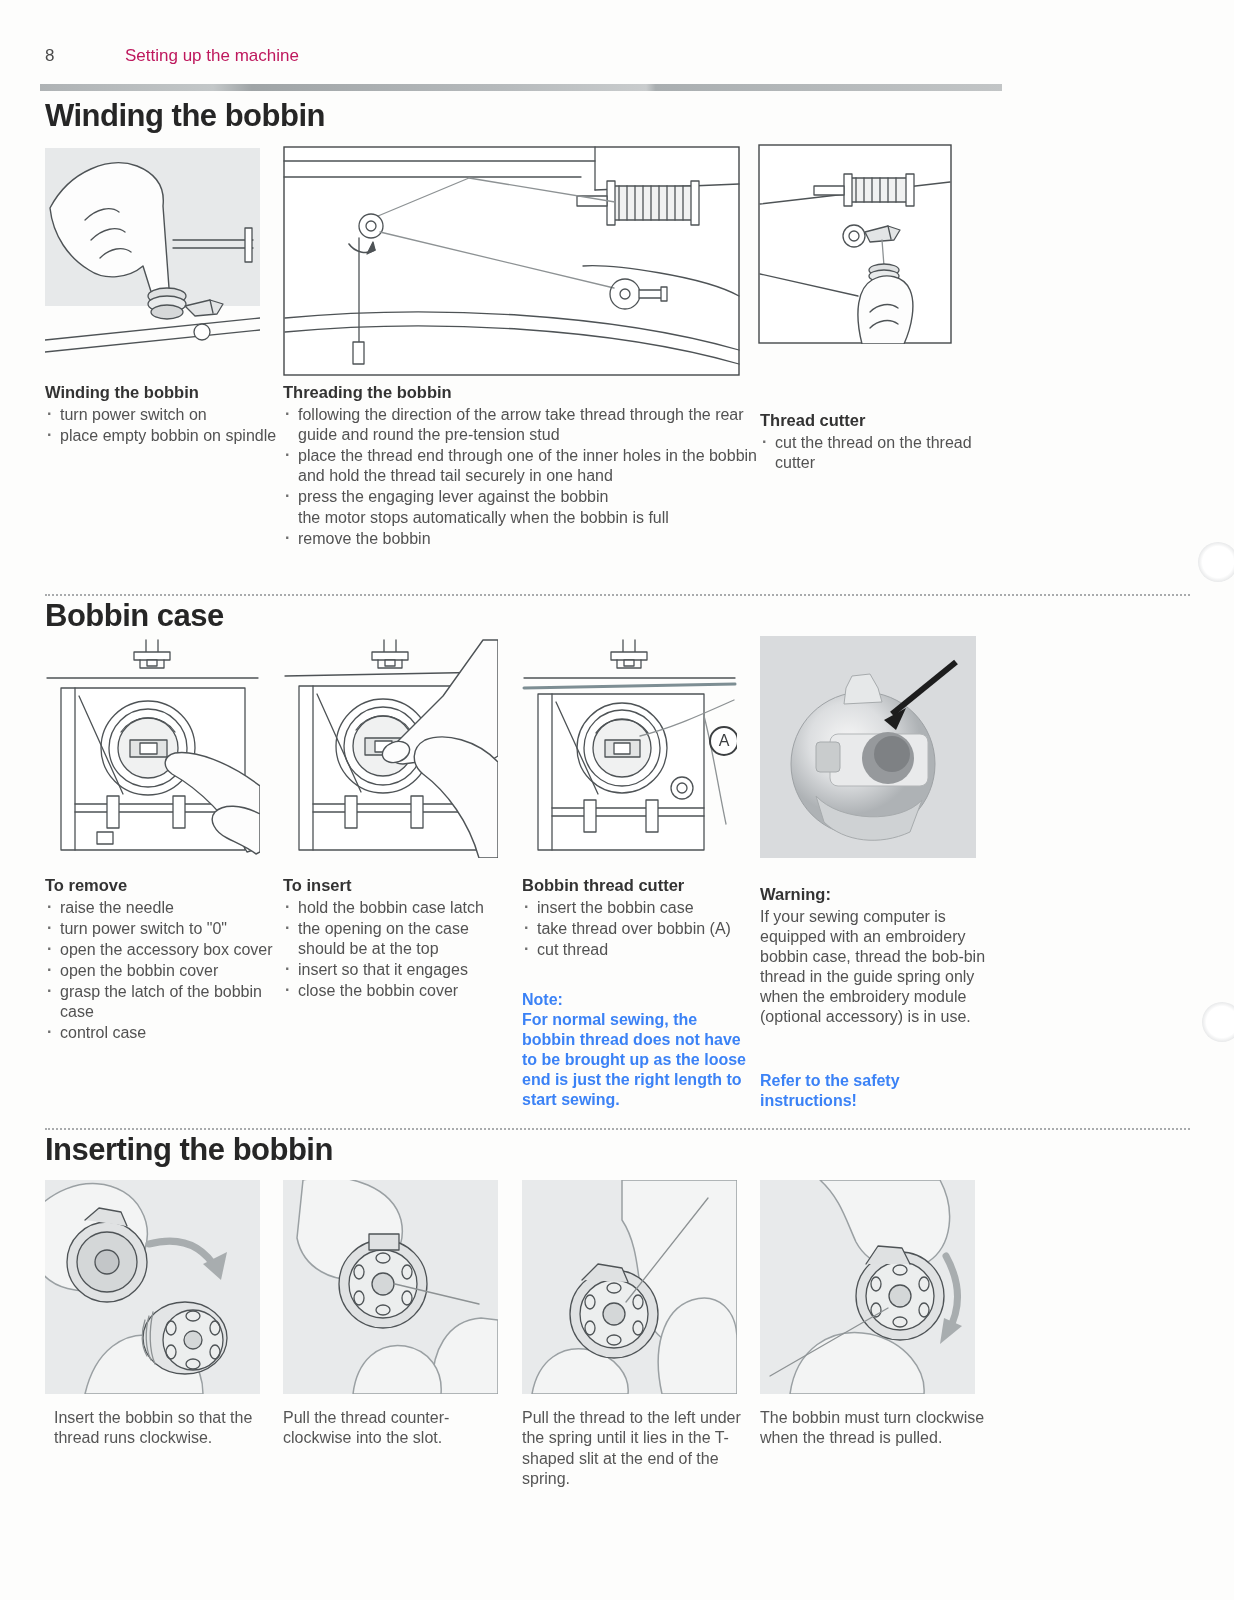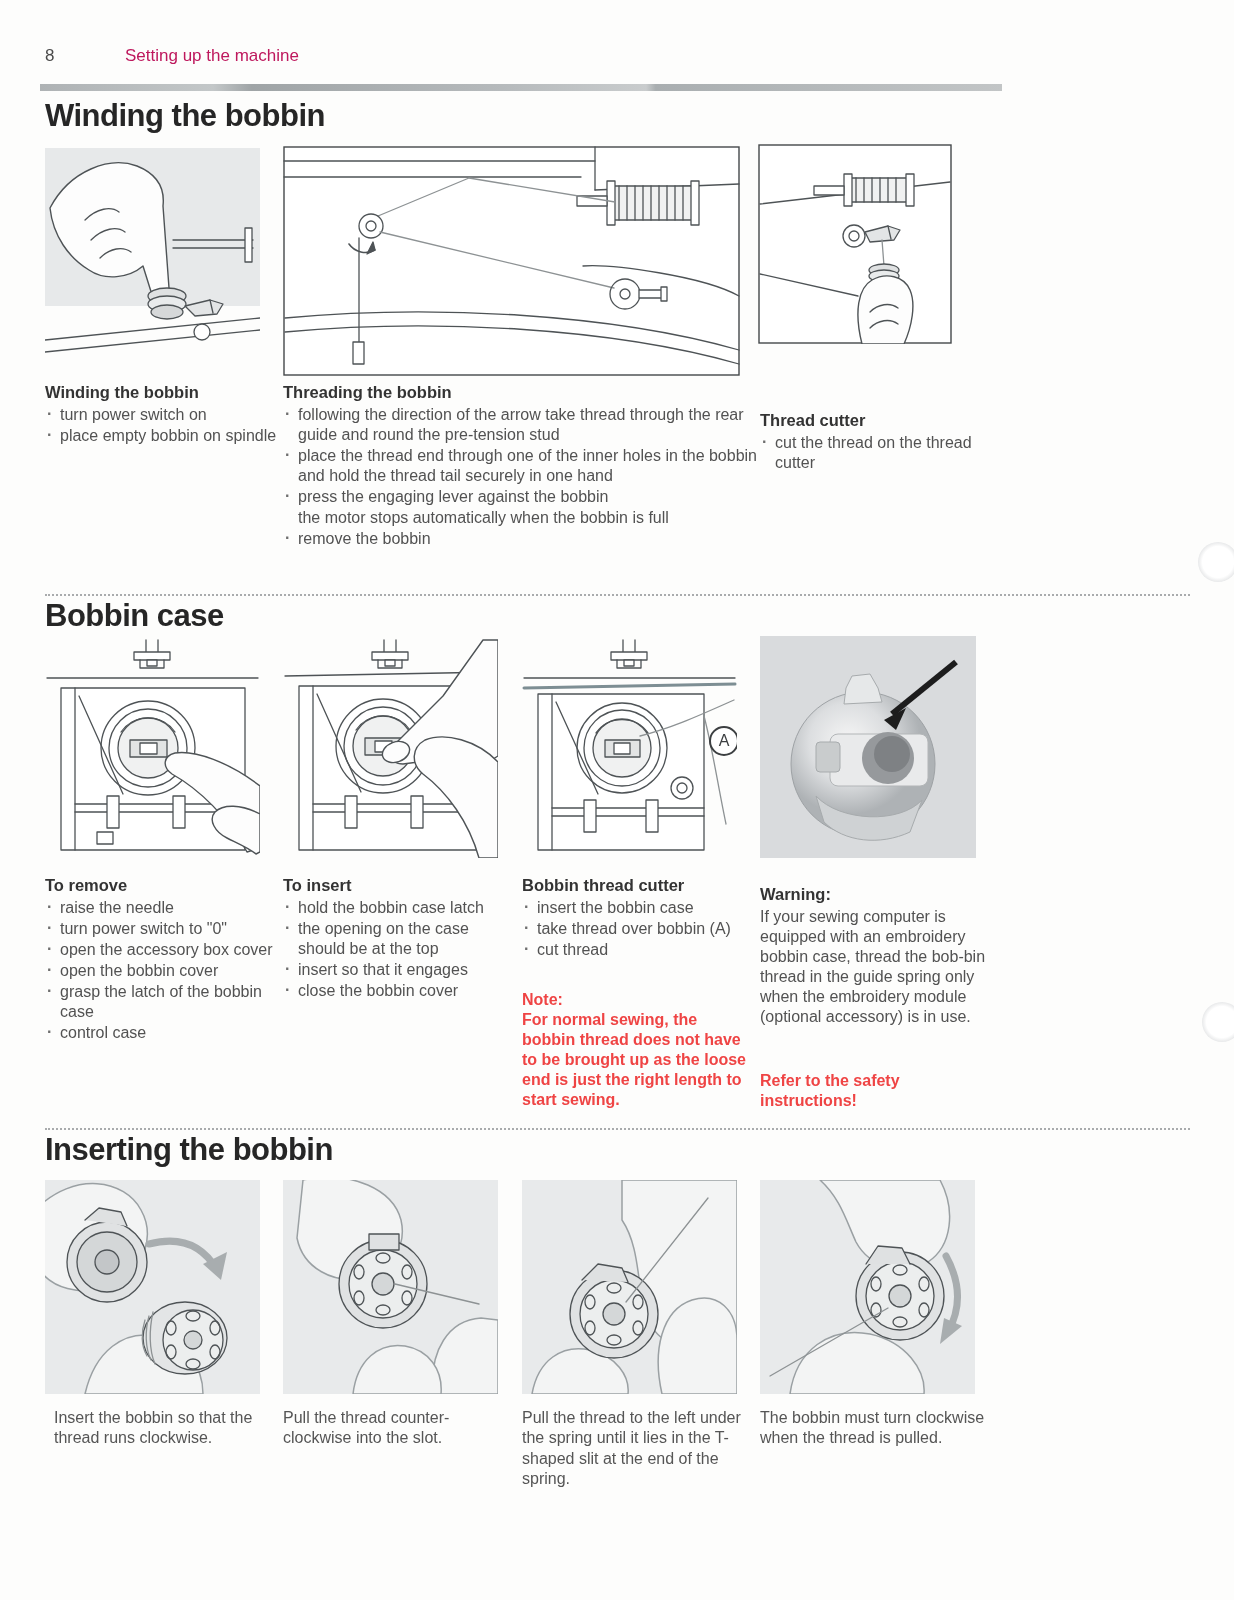--- a/index.html
+++ b/index.html
@@ -13,21 +13,21 @@
   h1,h2{position:absolute;margin:0;font-size:31px;font-weight:700;color:#262626;letter-spacing:-0.5px;}
   .dashrule{position:absolute;left:45px;width:1145px;border-top:2px dotted #a9abad;height:0;}
   .fig{position:absolute;overflow:hidden;}
   .fig svg{display:block;}
   .col{position:absolute;font-size:16px;line-height:1.25;color:#525252;}
   .col h3{margin:0 0 2px 0;font-size:16.5px;font-weight:700;color:#333;}
   .col ul{margin:0;padding:0;list-style:none;}
   .col li{position:relative;padding-left:15px;margin:0 0 1px 0;}
   .col li::before{content:"\00B7";position:absolute;left:2px;top:-1px;color:#6e6e6e;font-weight:700;}
   .col li.cont::before{content:"";}
-  .boldblock{font-weight:700;color:#ef4444;}
+  .boldblock{font-weight:700;color:#3b82f6;}
   .note{margin-top:30px;}
   .safety{margin-top:44px;}
   .caption{position:absolute;font-size:16px;line-height:1.27;color:#555;}
   .circleA{position:absolute;width:26px;height:26px;border:2px solid #3c3f41;border-radius:50%;
       text-align:center;line-height:25px;font-size:16px;color:#3c3f41;background:#fff;}
   .artifact{position:absolute;width:40px;height:40px;border-radius:50%;
       background:radial-gradient(circle,#ffffff 55%,#e9eaeb 70%,#fdfdfc 78%);}
   .lineart{stroke:#4e5356;stroke-width:1.3;fill:none;stroke-linecap:round;stroke-linejoin:round;}
   .handfill{fill:#fdfdfd;stroke:#4e5356;stroke-width:1.4;stroke-linejoin:round;}
   .litehand{fill:#f3f4f4;stroke:#9aa0a3;stroke-width:1.5;stroke-linejoin:round;}

